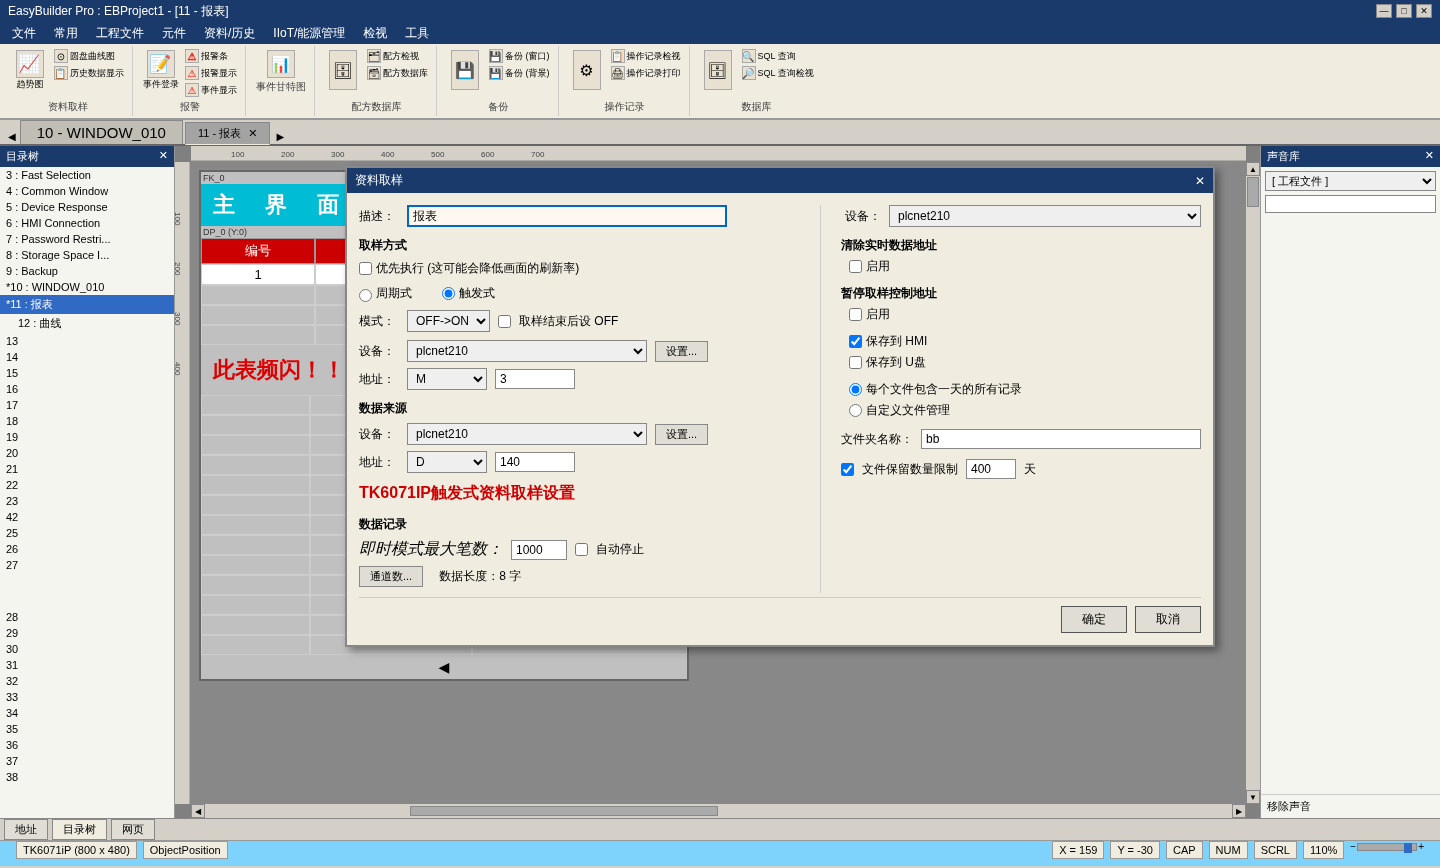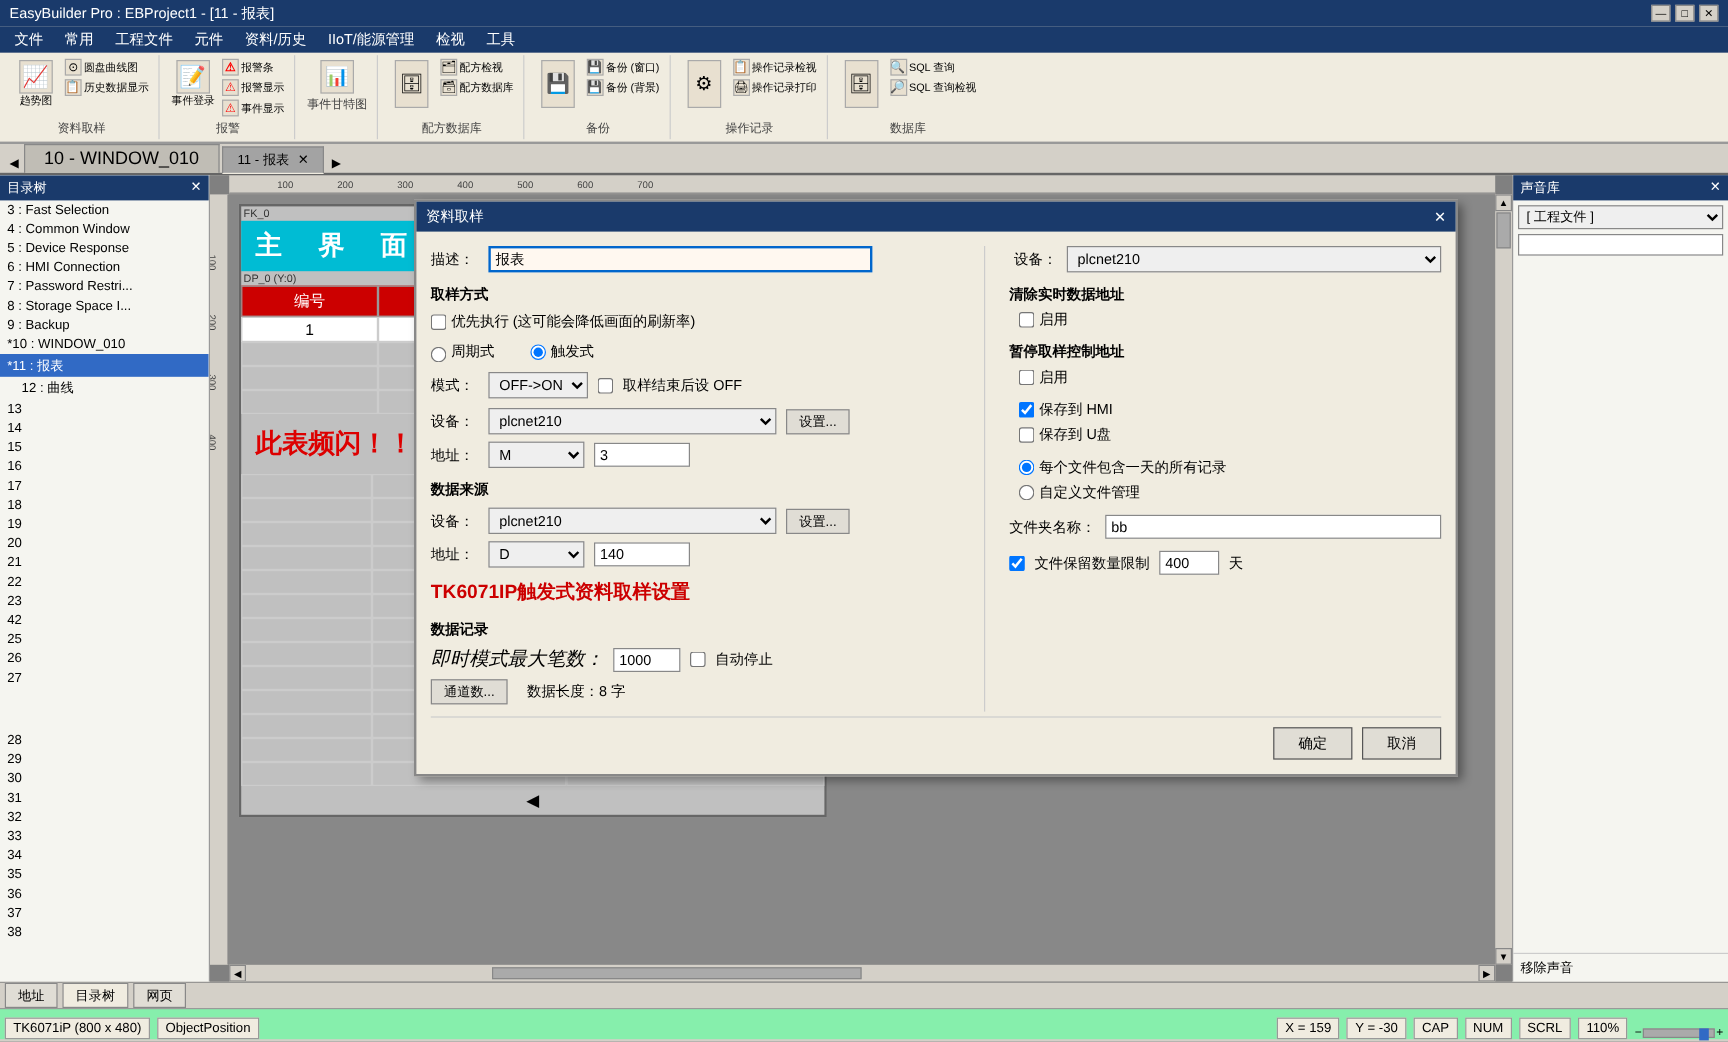--- a/index.html
+++ b/index.html
@@ -547,21 +547,21 @@
     </div>
   </div>
 </div>
 
 <div style="background:#d4d0c8;border-top:1px solid #888;height:22px;display:flex;align-items:center;padding:0 4px;gap:4px;">
   <div style="padding:2px 10px;font-size:11px;cursor:pointer;border:1px solid #888;background:#e0ddd5;">地址</div>
   <div style="padding:2px 10px;font-size:11px;cursor:pointer;border:1px solid #888;background:#f0ece0;">目录树</div>
   <div style="padding:2px 10px;font-size:11px;cursor:pointer;border:1px solid #888;background:#e0ddd5;">网页</div>
 </div>
 
-<div style="background:#86efac;border-top:1px solid #999;height:26px;display:flex;align-items:flex-end;padding:0 4px;gap:6px;font-size:11px;">
+<div style="background:#7dd3fc;border-top:1px solid #999;height:26px;display:flex;align-items:flex-start;padding:0 16px;gap:6px;font-size:11px;">
   <div style="padding:2px 6px;border:1px solid #999;background:#f0ece0;">TK6071iP (800 x 480)</div>
   <div style="padding:2px 6px;border:1px solid #999;background:#f0ece0;">ObjectPosition</div>
   <div style="flex:1;"></div>
   <div style="padding:2px 6px;border:1px solid #999;background:#f0ece0;">X = 159</div>
   <div style="padding:2px 6px;border:1px solid #999;background:#f0ece0;">Y = -30</div>
   <div style="padding:2px 6px;border:1px solid #999;background:#f0ece0;">CAP</div>
   <div style="padding:2px 6px;border:1px solid #999;background:#f0ece0;">NUM</div>
   <div style="padding:2px 6px;border:1px solid #999;background:#f0ece0;">SCRL</div>
   <div style="padding:2px 6px;border:1px solid #999;background:#f0ece0;">110%</div>
   <div style="display:flex;gap:1px;align-items:center;">

